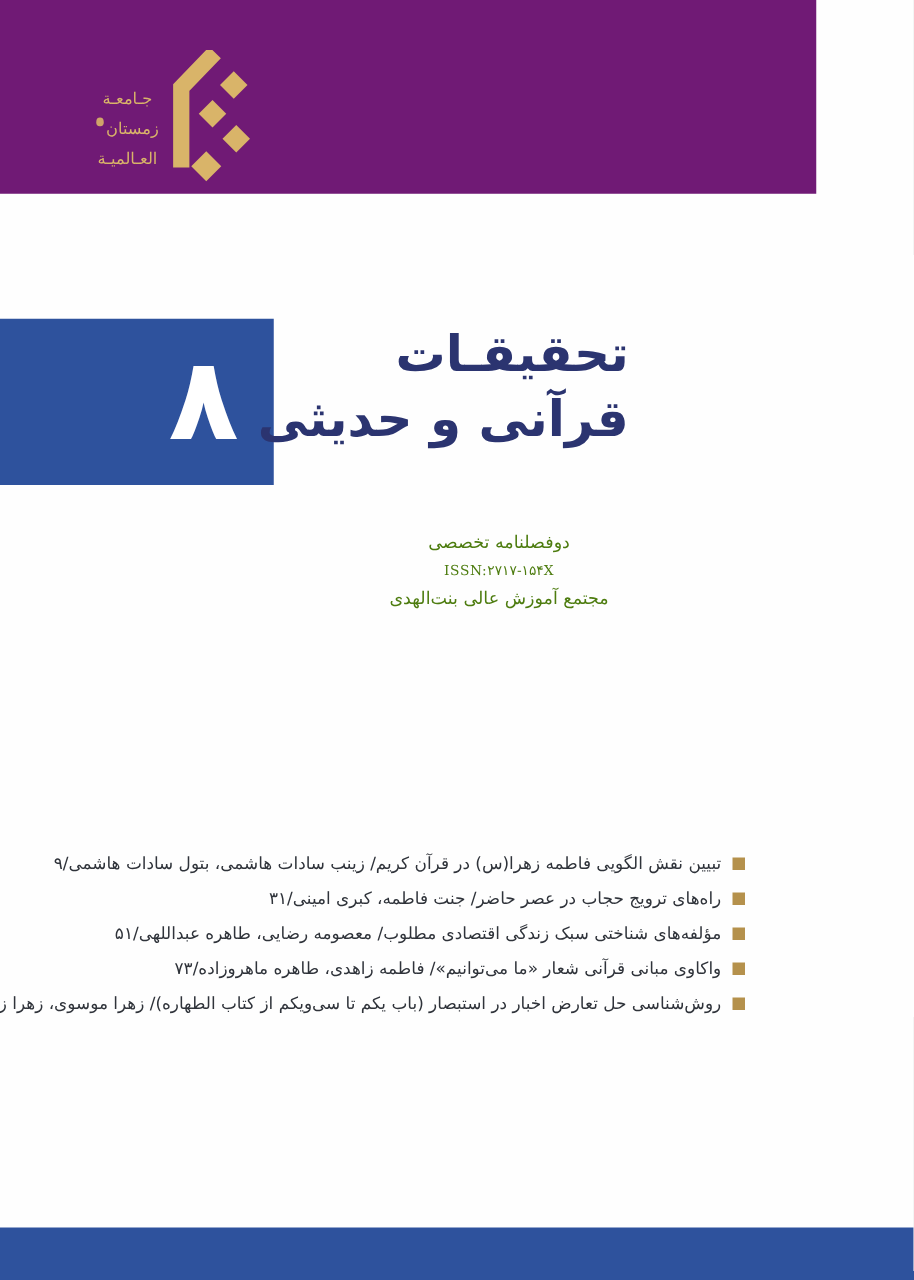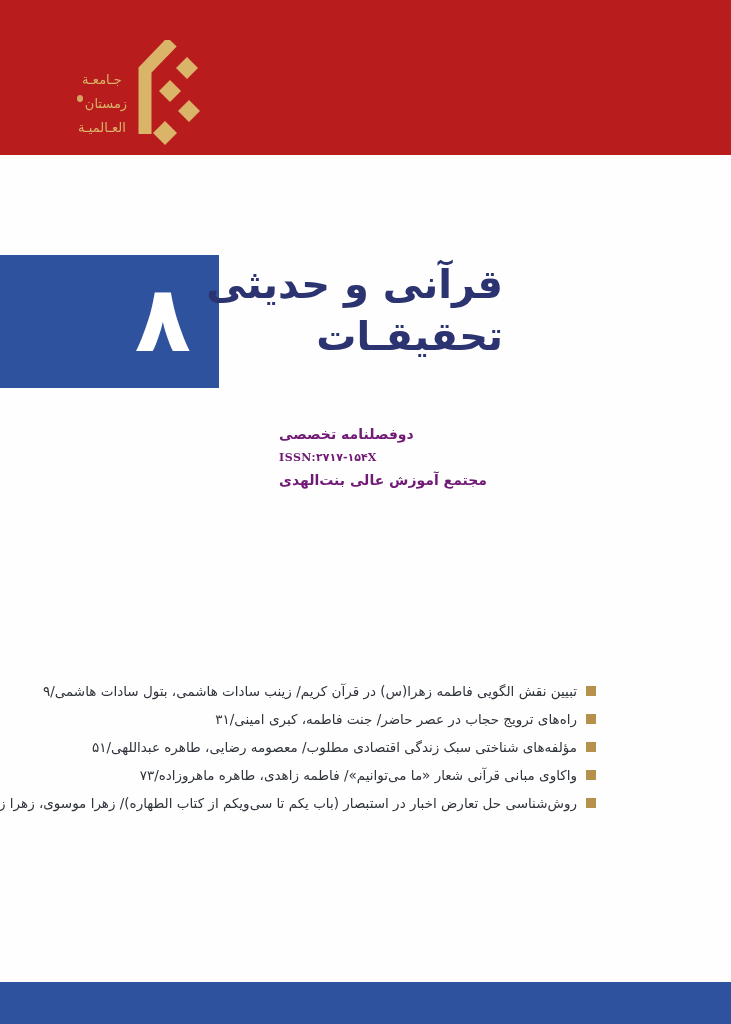--- a/index.html
+++ b/index.html
@@ -6,22 +6,22 @@
   .page{
     position:relative;
     width:731px;height:1024px;
     margin:0 auto;
     background:#fefefe;
     overflow:hidden;
     font-family:"DejaVu Sans",sans-serif;
   }
   
   .header-band{
-    position:absolute;top:0;left:0;width:731px;height:155px;
-    background:#b91c1c;
+    position:absolute;top:0;left:0;width:653px;height:155px;
+    background:#701a75;
   }
   .logo{position:absolute;left:55px;top:36px;width:170px;height:118px;}
   .logo-text{
     position:absolute;left:0;top:32px;width:94px;
     color:#d9b469;text-align:center;
     font-size:13px;line-height:24px;
     direction:rtl;
   }
   .logo-text .lt-line{white-space:nowrap;}
   .stamp{
@@ -45,22 +45,22 @@
   .journal-title{
     position:absolute;top:258px;right:228px;
     direction:rtl;text-align:right;
     color:#2b3470;font-weight:bold;
     font-size:40px;line-height:52px;
     white-space:nowrap;
   }
   
   .subtitle{
     position:absolute;top:423px;right:244px;
-    direction:rtl;text-align:left;
-    color:#701a75;font-weight:bold;
+    direction:rtl;text-align:center;
+    color:#4d7c0f;font-weight:normal;
     font-size:14px;line-height:22px;
     white-space:nowrap;
   }
   .subtitle .issn{
     direction:ltr;display:inline-block;
     font-family:"DejaVu Serif","DejaVu Sans",serif;
     font-size:11px;letter-spacing:.5px;
   }
   
   .articles{
@@ -103,22 +103,22 @@
         <path d="M27,81 L39,93 L27,105 L15,93 Z" fill="#d9b469"></path>
       </svg>
     </div>
   </div>
 
   <div class="issue-box">
     <span class="issue-number">۸</span>
   </div>
 
   <div class="journal-title">
+    <div>تحقیقـات</div>
     <div>قرآنی و حدیثی</div>
-    <div>تحقیقـات</div>
   </div>
 
   <div class="subtitle">
     <div>دوفصلنامه تخصصی</div>
     <div><span class="issn">ISSN:۲۷۱۷-۱۵۴X</span></div>
     <div>مجتمع آموزش عالی بنت‌الهدی</div>
   </div>
 
   <div class="articles">
     <div class="article-item">

